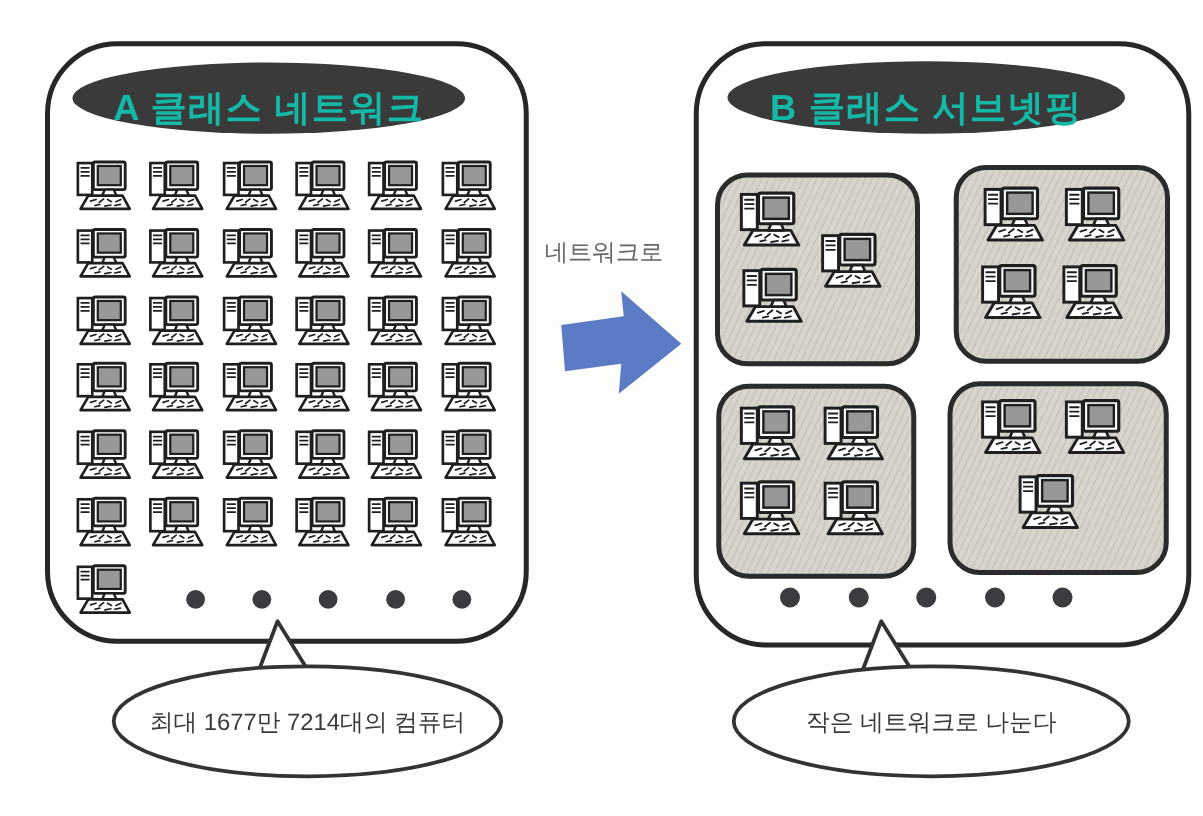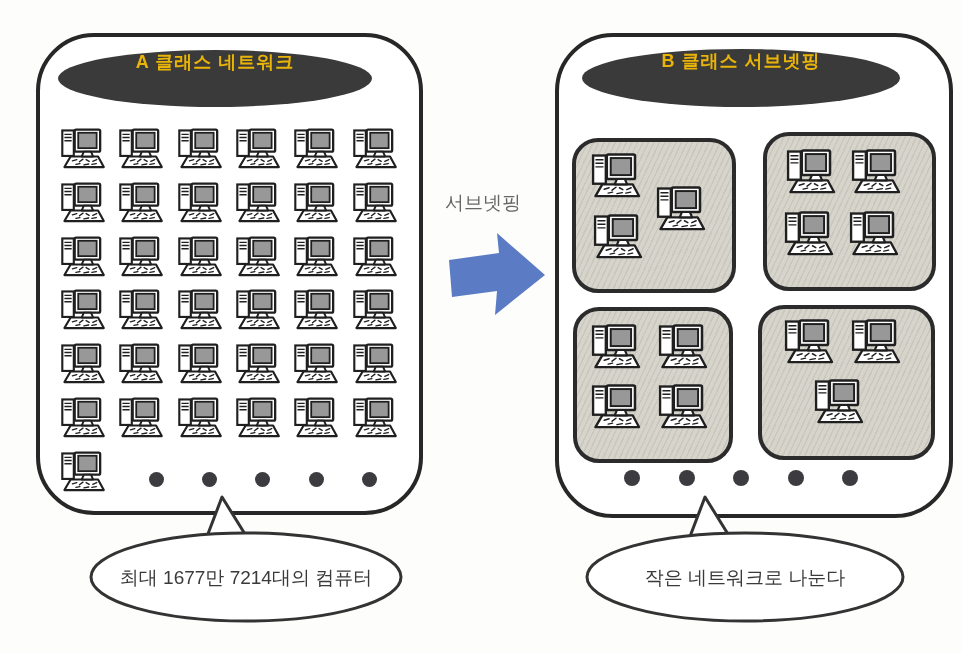--- a/index.html
+++ b/index.html
@@ -11,22 +11,22 @@
   
   .network{
     position:absolute;background:#ffffff;
     border:4px solid #272727;border-radius:58px;
   }
   .network.left{left:36px;top:33px;width:379px;height:474px;}
   .network.right{left:555px;top:33px;width:390px;height:477px;}
   
   .pill{
     position:absolute;background:#3a3a3a;border-radius:50%;
-    color:#eab308;font-weight:bold;font-size:18px;letter-spacing:1px;
-    display:flex;align-items:flex-start;justify-content:center;text-align:center;
+    color:#14b8a6;font-weight:bold;font-size:29px;letter-spacing:1px;
+    display:flex;align-items:flex-end;justify-content:center;text-align:center;
   }
   .pill.a{left:18px;top:13px;width:314px;height:57px;}
   .pill.b{left:23px;top:12px;width:318px;height:58px;}
   
   .pc{position:absolute;overflow:visible;}
   
   .dot{position:absolute;background:#3c3c40;border-radius:50%;}
   
   .subnet{
     position:absolute;border:4px solid #2b2b2b;border-radius:26px;
@@ -199,21 +199,21 @@
       </div>
     <div id="left-dots">
         <div class="dot" style="left: 109px; top: 435px; width: 15px; height: 15px;"></div>
         <div class="dot" style="left: 162.2px; top: 435px; width: 15px; height: 15px;"></div>
         <div class="dot" style="left: 215.4px; top: 435px; width: 15px; height: 15px;"></div>
         <div class="dot" style="left: 268.6px; top: 435px; width: 15px; height: 15px;"></div>
         <div class="dot" style="left: 321.8px; top: 435px; width: 15px; height: 15px;"></div>
       </div>
   </section>
 
-  <div class="transition-label">서브넷핑</div>
+  <div class="transition-label">네트워크로</div>
   <svg class="arrow-svg" viewBox="0 0 104 92">
     <polygon points="5,36 55,29 53,9 101,51 51,91 53,67 8,73" fill="#5b7cc4"></polygon>
   </svg>
 
   <section class="network right">
     <div class="pill b">
       <span>B 클래스 서브넷핑</span>
     </div>
     <div class="subnet tl">
         <svg class="pc" viewBox="0 0 52 48" style="left: 14px; top: 10px; width: 52px; height: 47px;">

